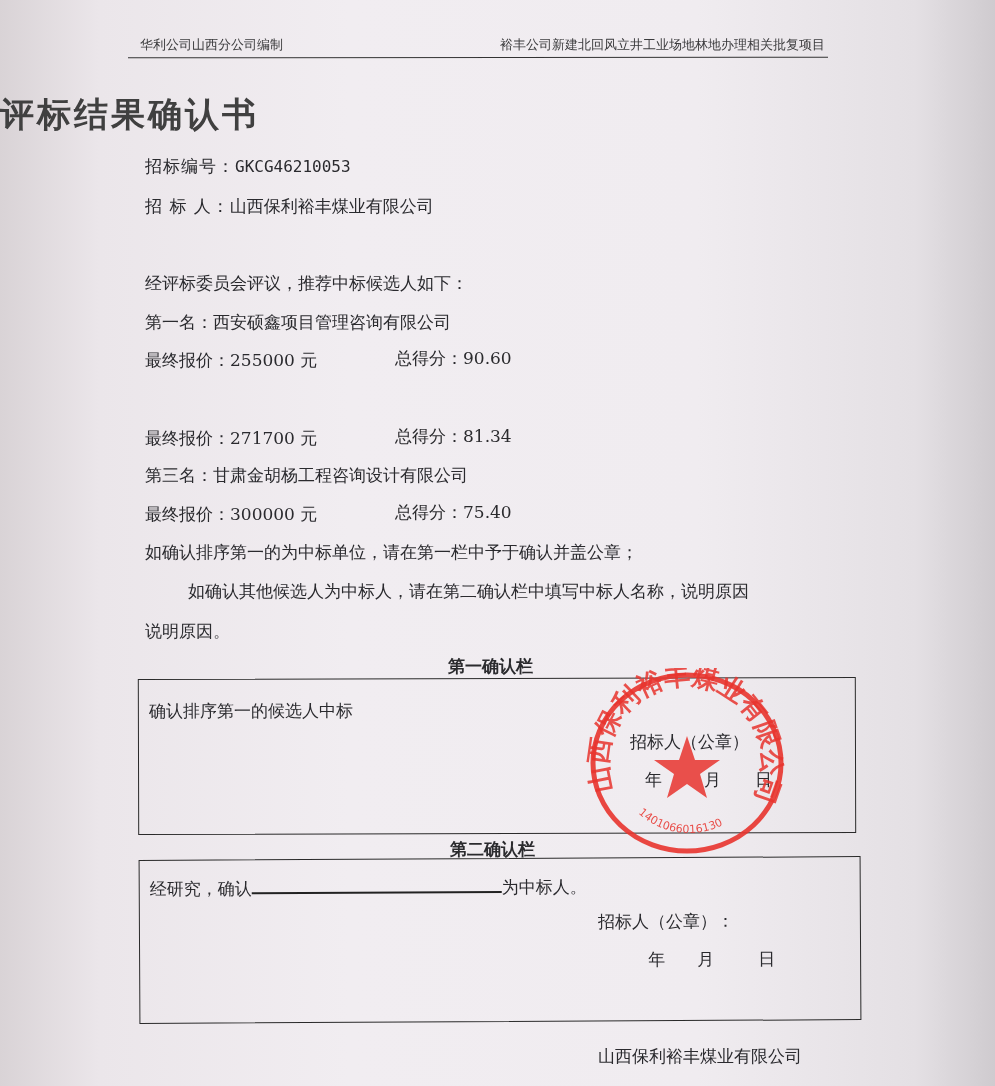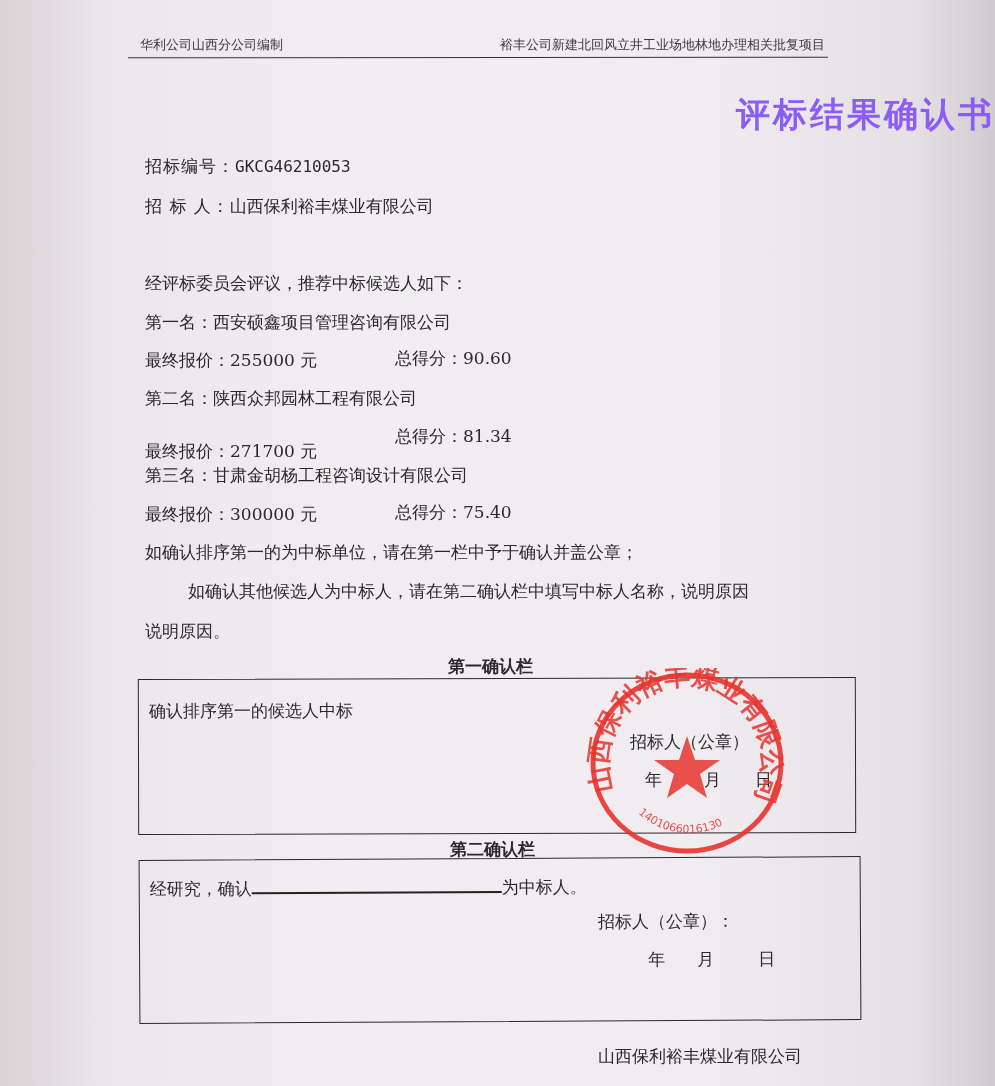--- a/index.html
+++ b/index.html
@@ -8,21 +8,21 @@
     background: linear-gradient(90deg, #d9d3d6 0%, #ebe6ea 10%, #f1edf1 35%, #f0ecf0 70%, #e4e0e4 92%, #cfcbcf 100%);
     font-family: "DejaVu Serif", "Liberation Serif", serif;
     color: #2b2b2e;
     position: relative;
   }
   .page { position: absolute; left: 0; top: 0; width: 995px; height: 1086px; }
   .hdr { position: absolute; left: 140px; top: 36px; width: 685px; height: 20px; font-family: "DejaVu Sans", "Liberation Sans", sans-serif; font-size: 13px; color: #3a3a3c; }
   .hdr .l { position: absolute; left: 0; top: 0; }
   .hdr .r { position: absolute; right: 0; top: 0; }
   .hdr-line { position: absolute; left: 128px; top: 57px; width: 700px; height: 1px; background: #333; transform: rotate(-0.05deg); }
-  .title { position: absolute; left: 0; width: 995px; top: 92px; text-align: right; font-size: 34px; font-weight: bold; letter-spacing: 3px; color: #8b5cf6; }
+  .title { position: absolute; left: 0; width: 995px; top: 92px; text-align: left; font-size: 34px; font-weight: bold; letter-spacing: 3px; color: #404040; }
   .line { position: absolute; left: 145px; font-size: 17px; color: #2a2a2e; white-space: nowrap; }
   .line .k { letter-spacing: 1px; }
   .score { position: absolute; left: 395px; font-size: 17px; white-space: nowrap; }
   .box { position: absolute; border: 1.5px solid #2a2a2a; }
   .box-title { position: absolute; font-size: 17px; font-weight: bold; white-space: nowrap; }
   .seal { position: absolute; left: 585px; top: 668px; width: 205px; height: 190px; }
   .blank { display: inline-block; width: 250px; border-bottom: 2px solid #222; height: 16px; vertical-align: baseline; }
 </style>
 </head>
 <body>
@@ -48,24 +48,21 @@
   <div class="line" style="top:311px;">
     <span>第一名：</span><span>西安硕鑫项目管理咨询有限公司</span>
   </div>
   <div class="line" style="top:349px;">
     <span>最终报价：</span><span>255000 元</span>
   </div>
   <div class="score" style="top:347px;">
     <span>总得分：</span><span>90.60</span>
   </div>
 
-  <div class="line" style="top:387px;">
-    <span>第二名：</span><span>陕西众邦园林工程有限公司</span>
-  </div>
-  <div class="line" style="top:440px;">
+  <div class="line" style="top:427px;">
     <span>最终报价：</span><span>271700 元</span>
   </div>
   <div class="score" style="top:425px;">
     <span>总得分：</span><span>81.34</span>
   </div>
 
   <div class="line" style="top:464px;">
     <span>第三名：</span><span>甘肃金胡杨工程咨询设计有限公司</span>
   </div>
   <div class="line" style="top:503px;">

